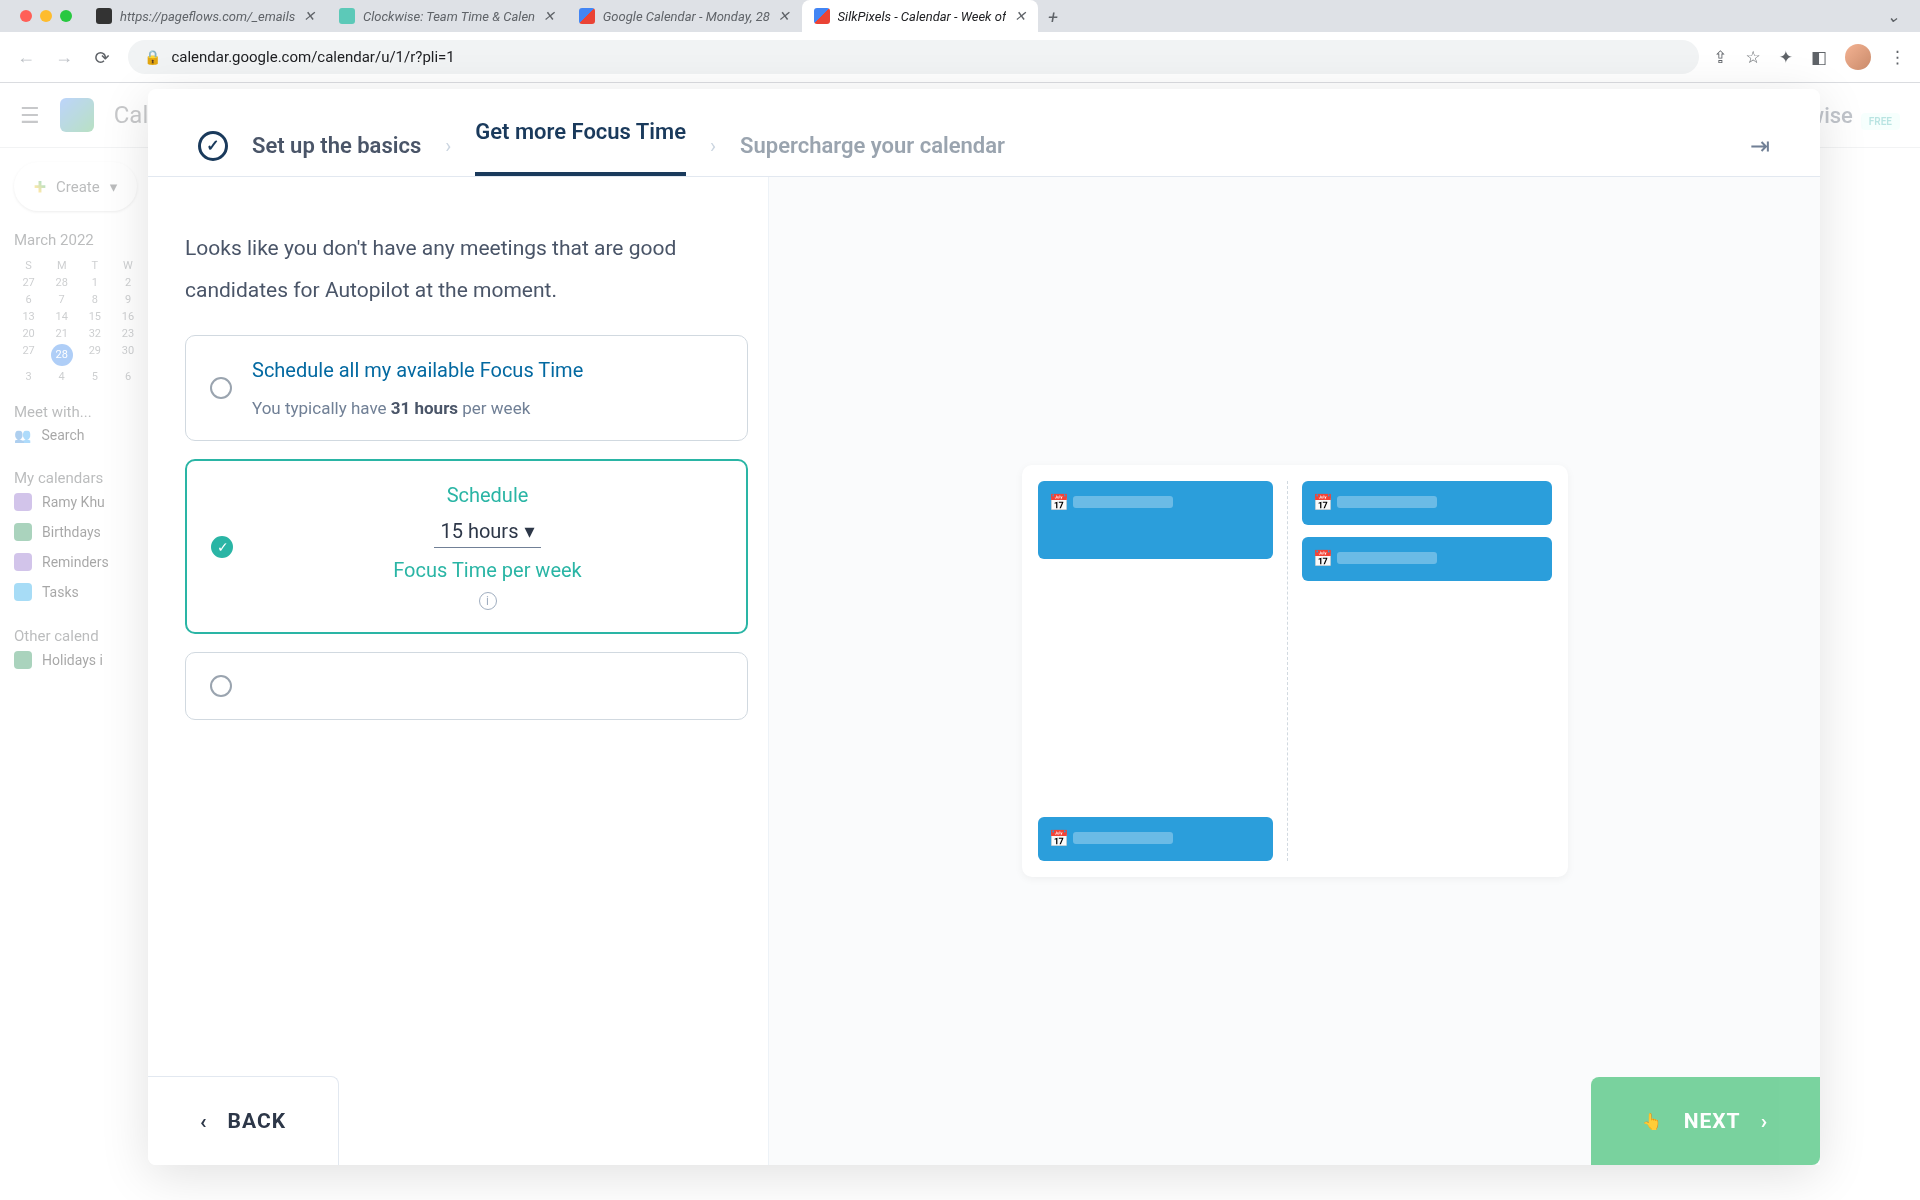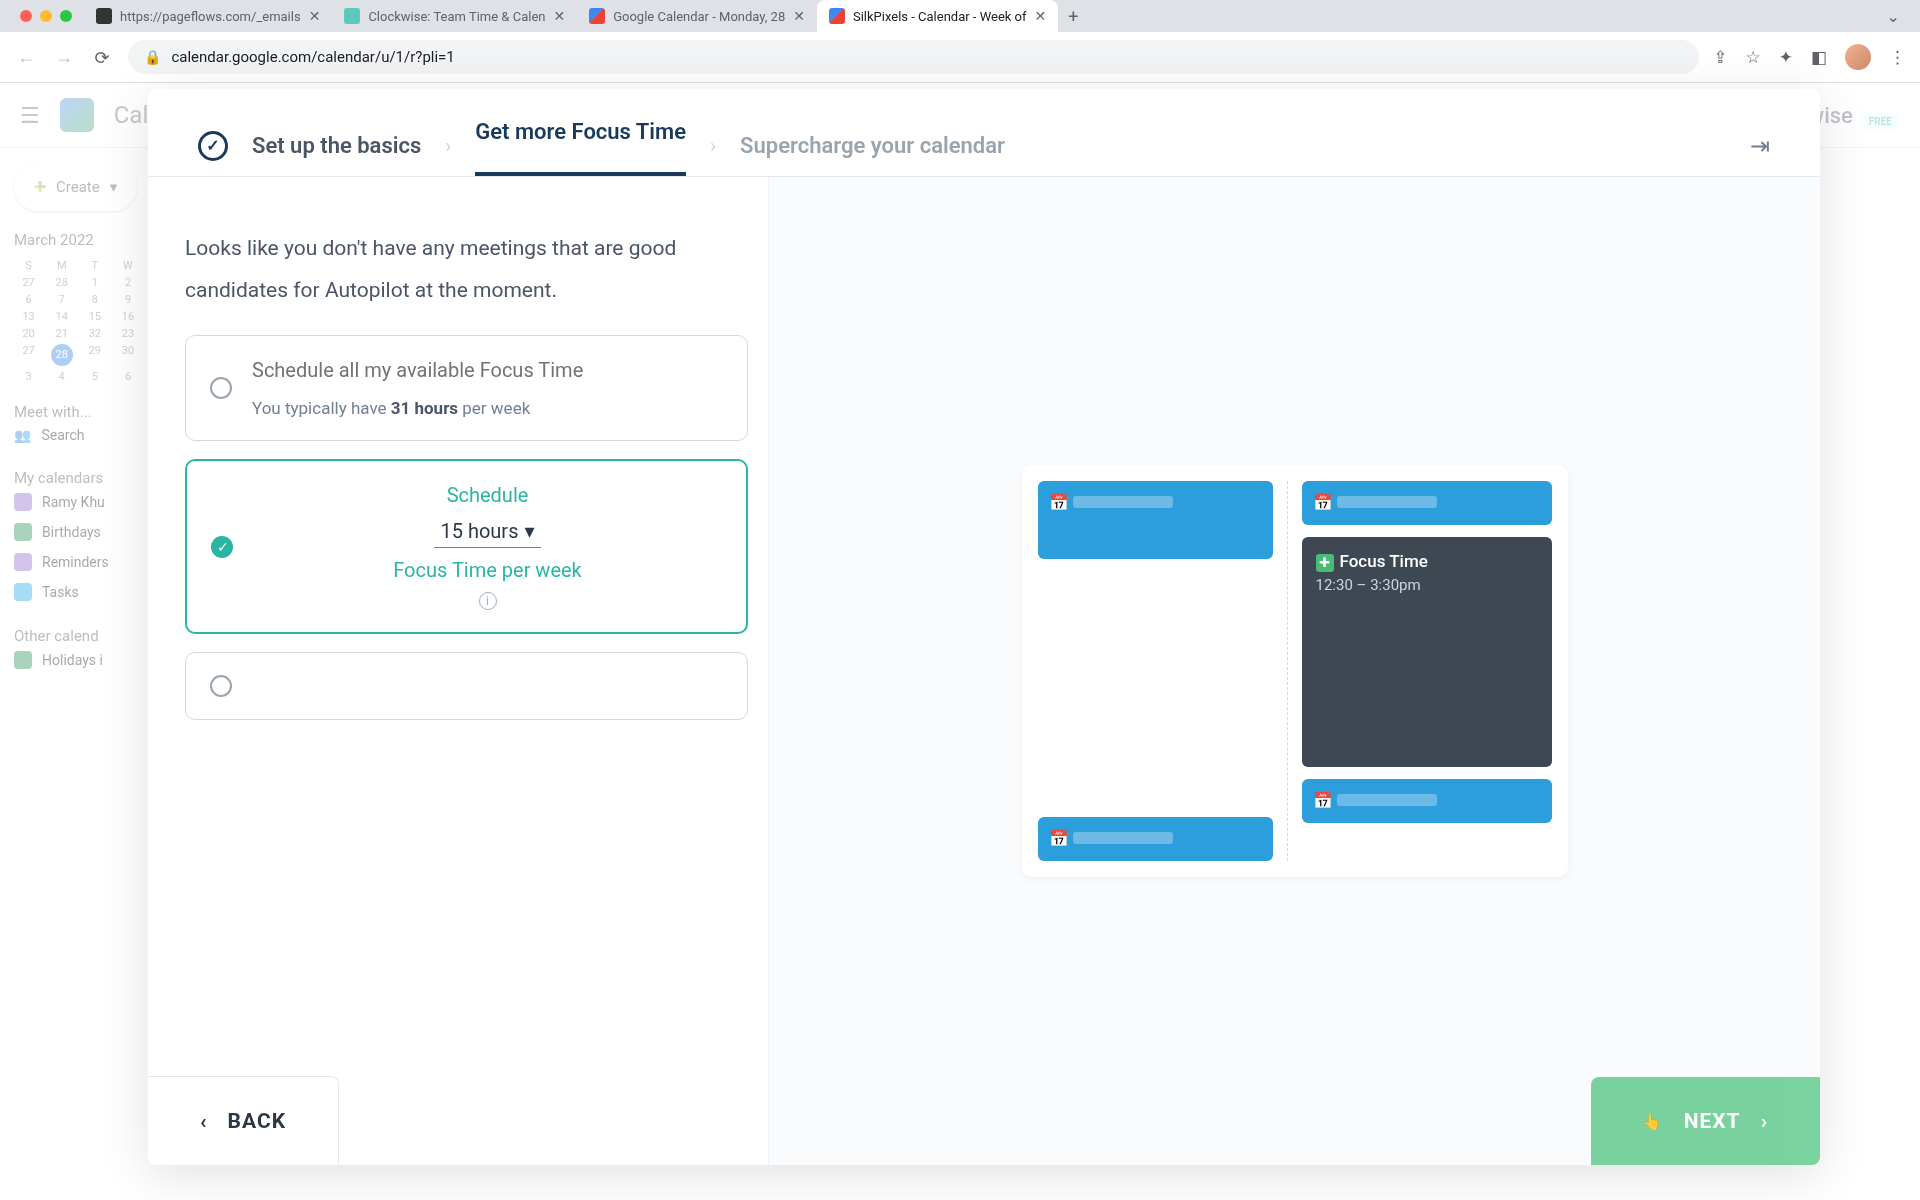--- a/index.html
+++ b/index.html
@@ -5,21 +5,21 @@
 * { box-sizing: border-box; margin: 0; padding: 0; font-family: -apple-system, BlinkMacSystemFont, "Segoe UI", Roboto, sans-serif; }
 body { width: 1920px; height: 1200px; overflow: hidden; background: #fff; }
 
 
 .browser-chrome { background: #dee1e6; }
 .window-controls { display: flex; gap: 8px; padding: 8px 12px; align-items: center; }
 .wc-dot { width: 12px; height: 12px; border-radius: 50%; }
 .wc-close { background: #ff5f57; }
 .wc-min { background: #febc2e; }
 .wc-max { background: #28c840; }
-.tabs-row { display: flex; align-items: center; padding: 0 8px; }
+.tabs-row { display: flex; align-items: center; padding: 0 8px; font-style: italic; }
 .tab { display: flex; align-items: center; gap: 8px; padding: 8px 12px; max-width: 280px; font-size: 13px; color: #5f6368; border-radius: 8px 8px 0 0; }
 .tab.active { background: #fff; color: #202124; }
 .tab-favicon { width: 16px; height: 16px; border-radius: 3px; background: #ccc; display: inline-block; }
 .tab-favicon.gcal { background: linear-gradient(135deg,#4285f4 50%,#ea4335 50%); }
 .tab-favicon.cw { background: #5cc9b8; }
 .tab-favicon.pf { background: #333; }
 .tab-title { overflow: hidden; text-overflow: ellipsis; white-space: nowrap; flex: 1; }
 .tab-close { color: #5f6368; font-size: 14px; cursor: pointer; }
 .new-tab { padding: 4px 10px; font-size: 18px; color: #5f6368; cursor: pointer; }
 .tab-overflow { margin-left: auto; padding: 4px 12px; color: #5f6368; }
@@ -81,21 +81,21 @@
 .ov-left { width: 620px; padding: 50px 20px 40px 37px; }
 .ov-intro { font-size: 21px; color: #4a5568; line-height: 2.0; margin-bottom: 24px; }
 .ov-question { font-size: 33px; font-weight: 700; color: #1a3a5c; line-height: 1.35; margin-bottom: 36px; }
 
 .radio-card { border: 1.5px solid #d1d9e0; border-radius: 10px; padding: 22px 24px; display: flex; align-items: center; gap: 20px; margin-bottom: 18px; cursor: pointer; }
 .radio-card.selected { border: 2px solid #2ab5a5; }
 .radio-circle { width: 22px; height: 22px; border: 2.5px solid #9aa4af; border-radius: 50%; flex-shrink: 0; }
 .radio-circle.checked { background: #2ab5a5; border-color: #2ab5a5; position: relative; }
 .radio-circle.checked::after { content: "✓"; color: #fff; font-size: 14px; position: absolute; top: 1px; left: 4px; }
 .radio-content { flex: 1; }
-.radio-title { font-size: 20px; color: #737373; }
+.radio-title { font-size: 20px; color: #0369a1; }
 .radio-sub { font-size: 17px; color: #718096; margin-top: 16px; }
 .radio-sub b { color: #4a5568; }
 .radio-inline { font-size: 20px; color: #2ab5a5; display: flex; align-items: center; gap: 10px; flex-wrap: wrap; flex-direction: column; }
 .hours-dd { color: #2d3748; border-bottom: 1.5px solid #718096; padding: 2px 6px 4px; display: inline-flex; align-items: center; gap: 6px; }
 .info-icon { width: 18px; height: 18px; border: 1.5px solid #a0aec0; border-radius: 50%; font-size: 12px; color: #a0aec0; text-align: center; line-height: 16px; }
 
 .ov-right { flex: 1; background: #fafbfc; display: flex; align-items: center; justify-content: center; border-left: 1px solid #edf2f7; }
 .preview-card { background: #fff; border-radius: 10px; padding: 16px; box-shadow: 0 2px 8px rgba(0,0,0,0.05); display: flex; gap: 14px; }
 .pv-col { width: 250px; display: flex; flex-direction: column; gap: 12px; }
 .pv-col.left { justify-content: space-between; height: 380px; border-right: 1.5px dashed #d1d9e0; padding-right: 14px; }
@@ -327,24 +327,20 @@
       </div>
 
       <div class="ov-right">
         <div class="preview-card">
           <div class="pv-col left">
             <div class="pv-event tall">📅 <span class="pv-label"></span></div>
             <div class="pv-event">📅 <span class="pv-label"></span></div>
           </div>
           <div class="pv-col">
             <div class="pv-event">📅 <span class="pv-label"></span></div>
-            <div class="pv-focus">
-              <div><span class="pv-focus-ico">✚</span><span class="pv-focus-title">Focus Time</span></div>
-              <div class="pv-focus-time">12:30 – 3:30pm</div>
-            </div>
             <div class="pv-event">📅 <span class="pv-label"></span></div>
           </div>
         </div>
       </div>
     </div>
 
     <div class="back-btn">
       <span>‹</span>
       <span>BACK</span>
     </div>

